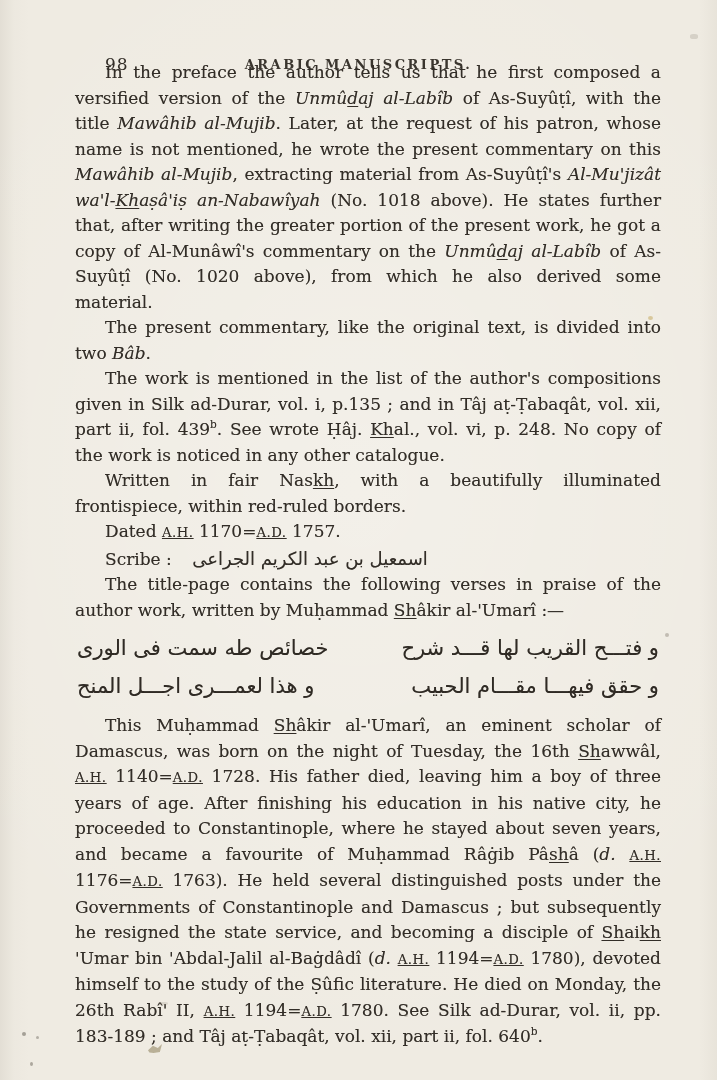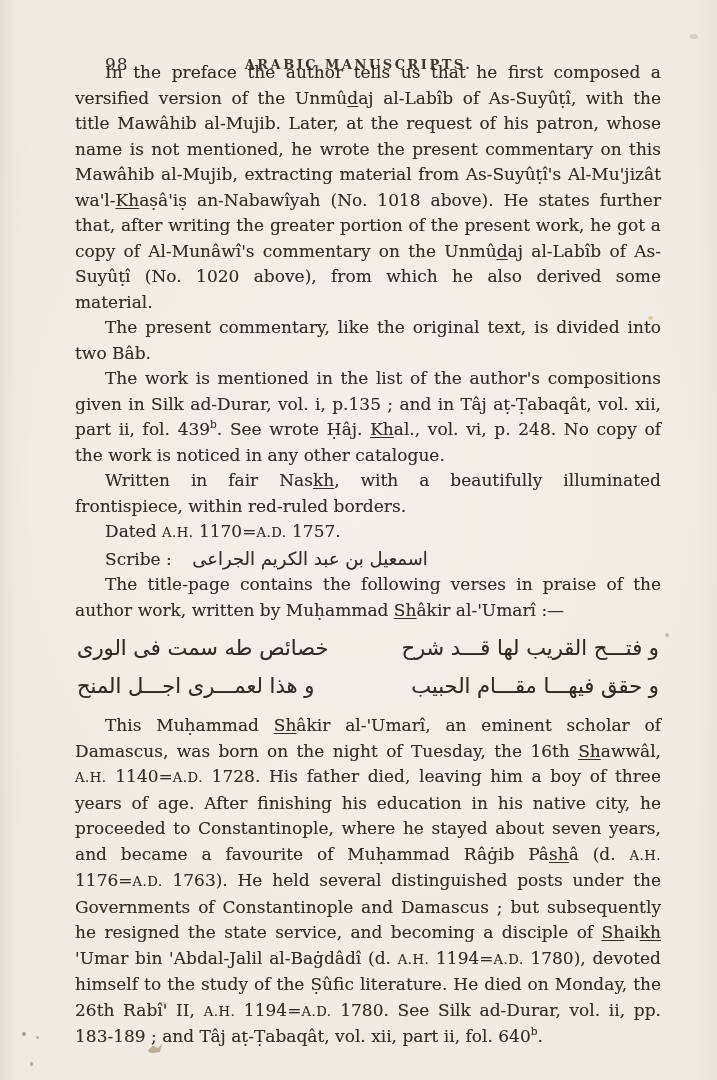--- a/index.html
+++ b/index.html
@@ -24,23 +24,23 @@
     position:absolute;left:0;width:100%;text-align:center;top:3px;
     font-size:13px;font-weight:700;letter-spacing:2.5px;color:#3a352e;
   }
   .textblock{
     position:absolute;left:75px;top:60px;width:586px;
     font-size:17px;line-height:25.5px;text-align:justify;
     color:#322d27;
     text-shadow:0 0 0.5px rgba(50,45,38,0.4);
   }
   .para{margin:0;text-indent:30px;}
-  .it{}
+  .it{font-style:italic;}
   .dig{text-decoration:underline;text-underline-offset:2px;}
-  .sc{font-size:0.78em;letter-spacing:0.5px;}
+  .sc{font-size:0.78em;letter-spacing:0.5px;text-decoration:underline;}
   sup{font-size:0.62em;line-height:0;}
   .ar{font-family:"DejaVu Sans", sans-serif;unicode-bidi:isolate;}
   .para .ar{font-size:18px;margin-left:15px;}
   .verse{margin:6px 0 8px 0;padding:0 2px;}
   .verse-line{
     display:flex;flex-direction:row-reverse;justify-content:space-between;
     font-size:21px;line-height:38px;color:#2f2a24;
   }
   .verse .hemi{white-space:nowrap;}
   .speck{position:absolute;border-radius:50%;}

